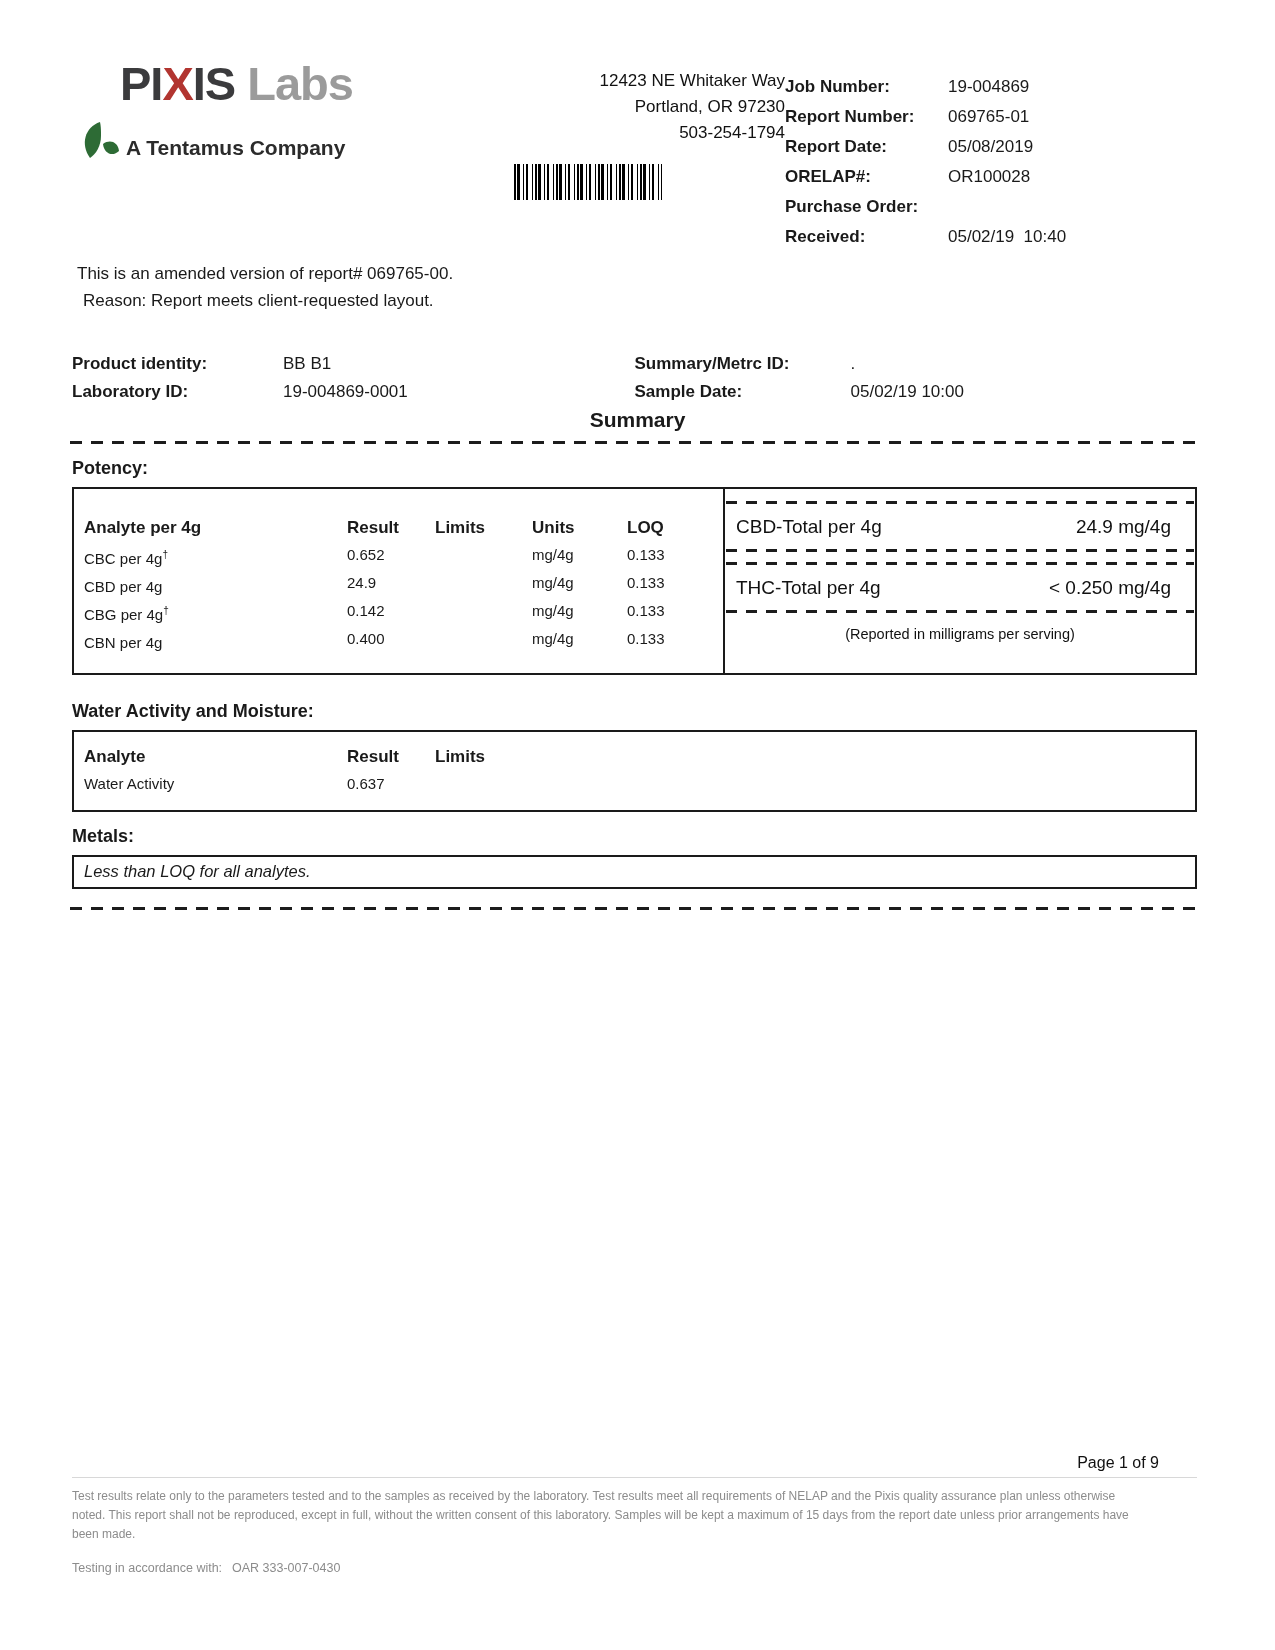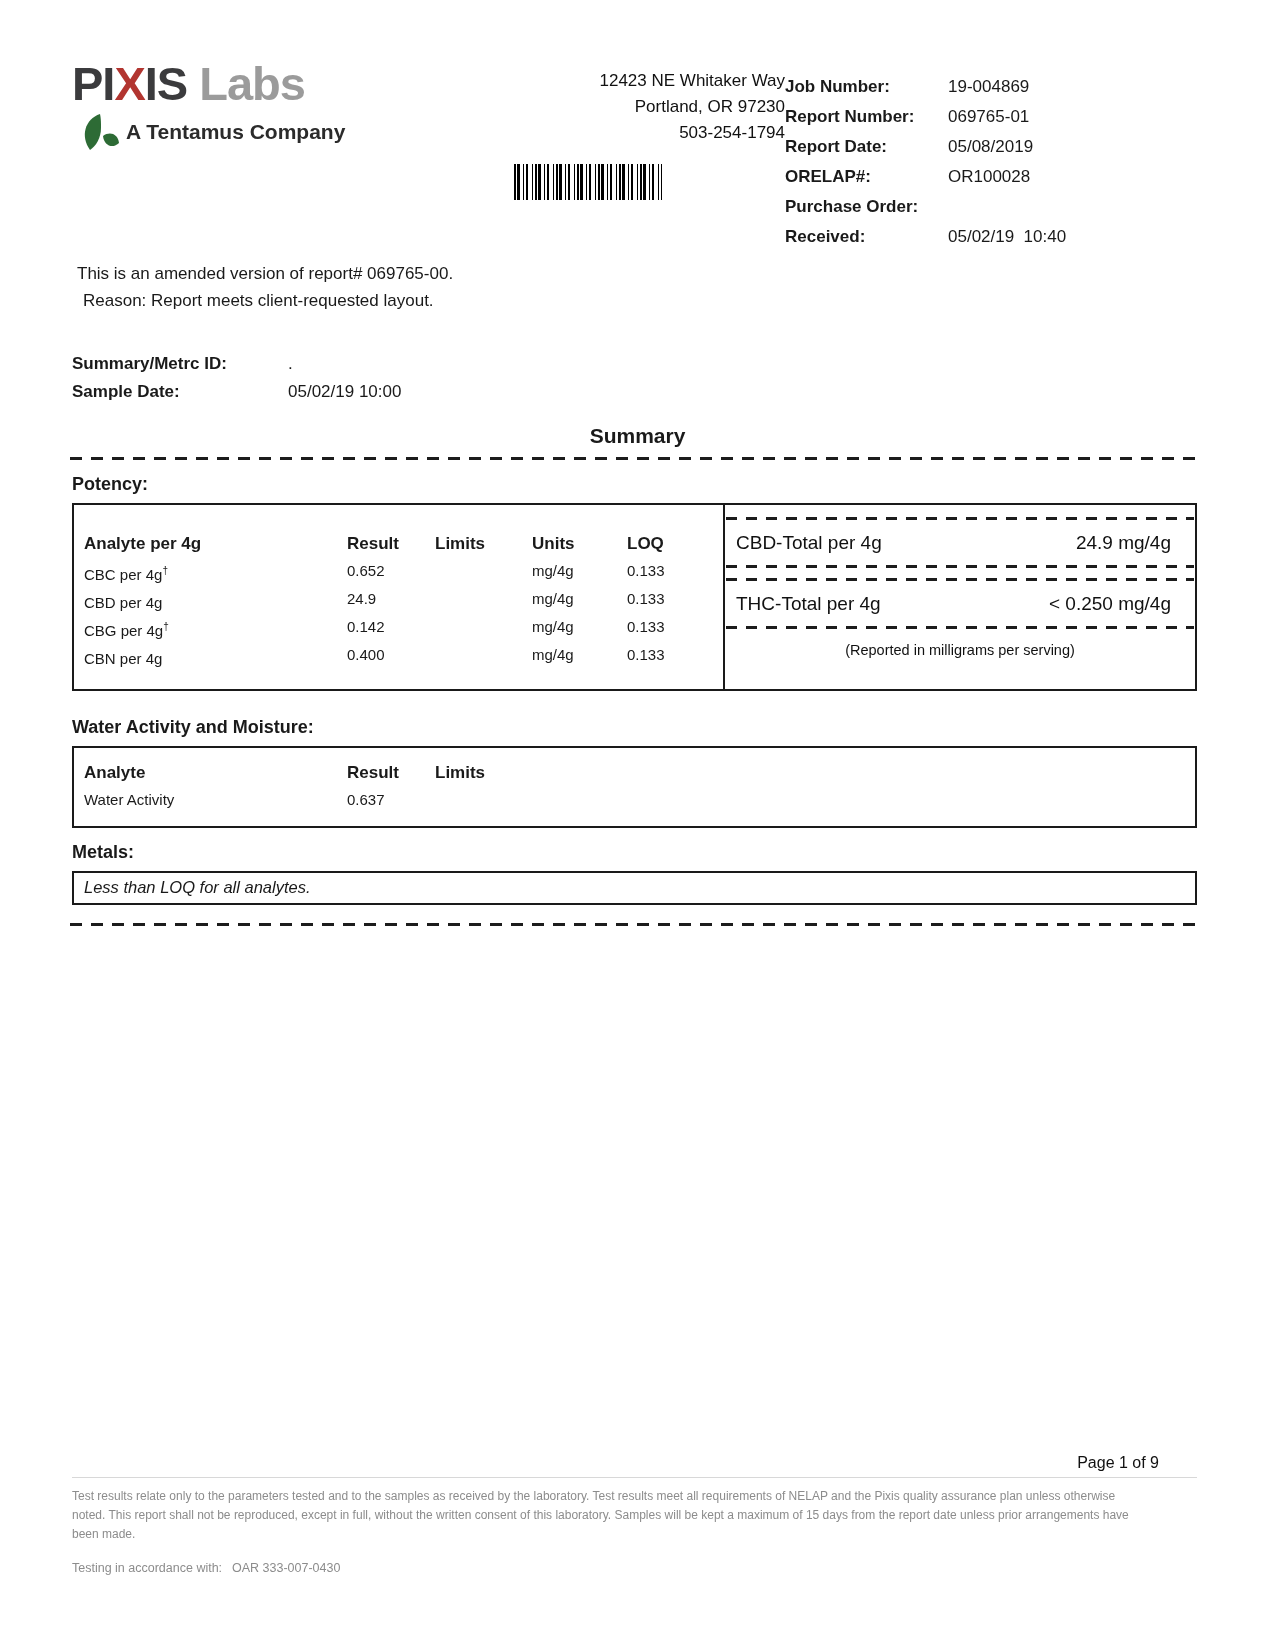--- a/index.html
+++ b/index.html
@@ -8,25 +8,25 @@
     position: relative;
     width: 1275px; height: 1650px;
     background: #ffffff;
     font-family: "Liberation Sans", sans-serif;
     color: #1a1a1a;
     overflow: hidden;
   }
   
   .header-row { display:flex; margin: 60px 78px 0 72px; }
   .logo-block { width: 318px; }
-  .logo-word { font-size: 47px; font-weight: bold; letter-spacing: -1px; line-height: 48px; white-space: nowrap; }
+  .logo-word { font-size: 47px; font-weight: bold; letter-spacing: -1px; line-height: 48px; white-space: nowrap; margin-left: 48px; }
   .logo-dark { color:#3b3b3d; }
   .logo-red { color:#b23530; }
   .logo-gray { color:#9b9b9b; }
-  .logo-tagline-row { display:flex; align-items:center; margin-top: 4px; }
+  .logo-tagline-row { display:flex; align-items:flex-end; margin-top: 12px; }
   .leaf-icon { width:40px; height:40px; margin-left: 8px; flex:none; }
   .logo-tagline { font-size: 21px; font-weight: bold; color:#2b2b2b; margin-left: 6px; }
   .address-block { flex:1; text-align:right; padding-top: 8px; }
   .address-line { font-size: 17px; line-height: 26px; color:#111; }
   .barcode { width: 148px; height: 36px; margin: 18px auto 0;
     background: repeating-linear-gradient(90deg,
       #000 0 2px, #fff 2px 3px, #000 3px 6px, #fff 6px 9px, #000 9px 10px,
       #fff 10px 12px, #000 12px 14px, #fff 14px 18px, #000 18px 19px, #fff 19px 21px);
   }
   .info-block { width: 412px; padding-top: 12px; }
@@ -39,21 +39,21 @@
   .amendment-line2 { font-size: 17px; line-height: 27px; margin-left: 6px; }
   
   .sample-info { display:flex; margin: 36px 78px 0 72px; }
   .si-col { width: 50%; }
   .si-row { display:flex; line-height: 28px; }
   .si-label { font-weight: bold; font-size: 17px; flex:none; }
   .si-col-left .si-label { width: 211px; }
   .si-col-right .si-label { width: 216px; }
   .si-value { font-size: 17px; white-space: pre; }
   
-  .summary-title { text-align:center; font-size: 21px; font-weight: bold; margin-top: 18px; }
+  .summary-title { text-align:center; font-size: 21px; font-weight: bold; margin-top: 2px; }
   .dash-rule { height: 3px; margin: 0 78px 0 70px;
     background: repeating-linear-gradient(90deg, #1c1c1c 0 12px, transparent 12px 21px); }
   .dash-rule.r1 { margin-top: 9px; }
   .dash-rule.r2 { margin-top: 18px; }
   .section-heading { font-size: 18px; font-weight: bold; margin: 14px 78px 0 72px; }
   
   .potency-box { display:flex; margin: 8px 78px 0 72px; border: 2px solid #1a1a1a; }
   .pt-cell { width: 651px; flex:none; border-right: 2px solid #1a1a1a; padding: 26px 0 18px 10px; }
   .pt-row { display:flex; line-height: 24px; }
   .pt-head { font-weight: bold; font-size: 17px; line-height: 26px; margin-bottom: 2px; }
@@ -136,20 +136,30 @@
       </div>
     </div>
   </div>
 
   <div class="amendment">
     <div class="amendment-line1">This is an amended version of report# 069765-00.</div>
     <div class="amendment-line2">Reason: Report meets client-requested layout.</div>
   </div>
 
   <div class="sample-info">
+    <div class="si-col si-col-left">
+      <div class="si-row">
+        <span class="si-label">Product identity:</span>
+        <span class="si-value">BB B1</span>
+      </div>
+      <div class="si-row">
+        <span class="si-label">Laboratory ID:</span>
+        <span class="si-value">19-004869-0001</span>
+      </div>
+    </div>
     <div class="si-col si-col-right">
       <div class="si-row">
         <span class="si-label">Summary/Metrc ID:</span>
         <span class="si-value">.</span>
       </div>
       <div class="si-row">
         <span class="si-label">Sample Date:</span>
         <span class="si-value">05/02/19 10:00</span>
       </div>
     </div>

